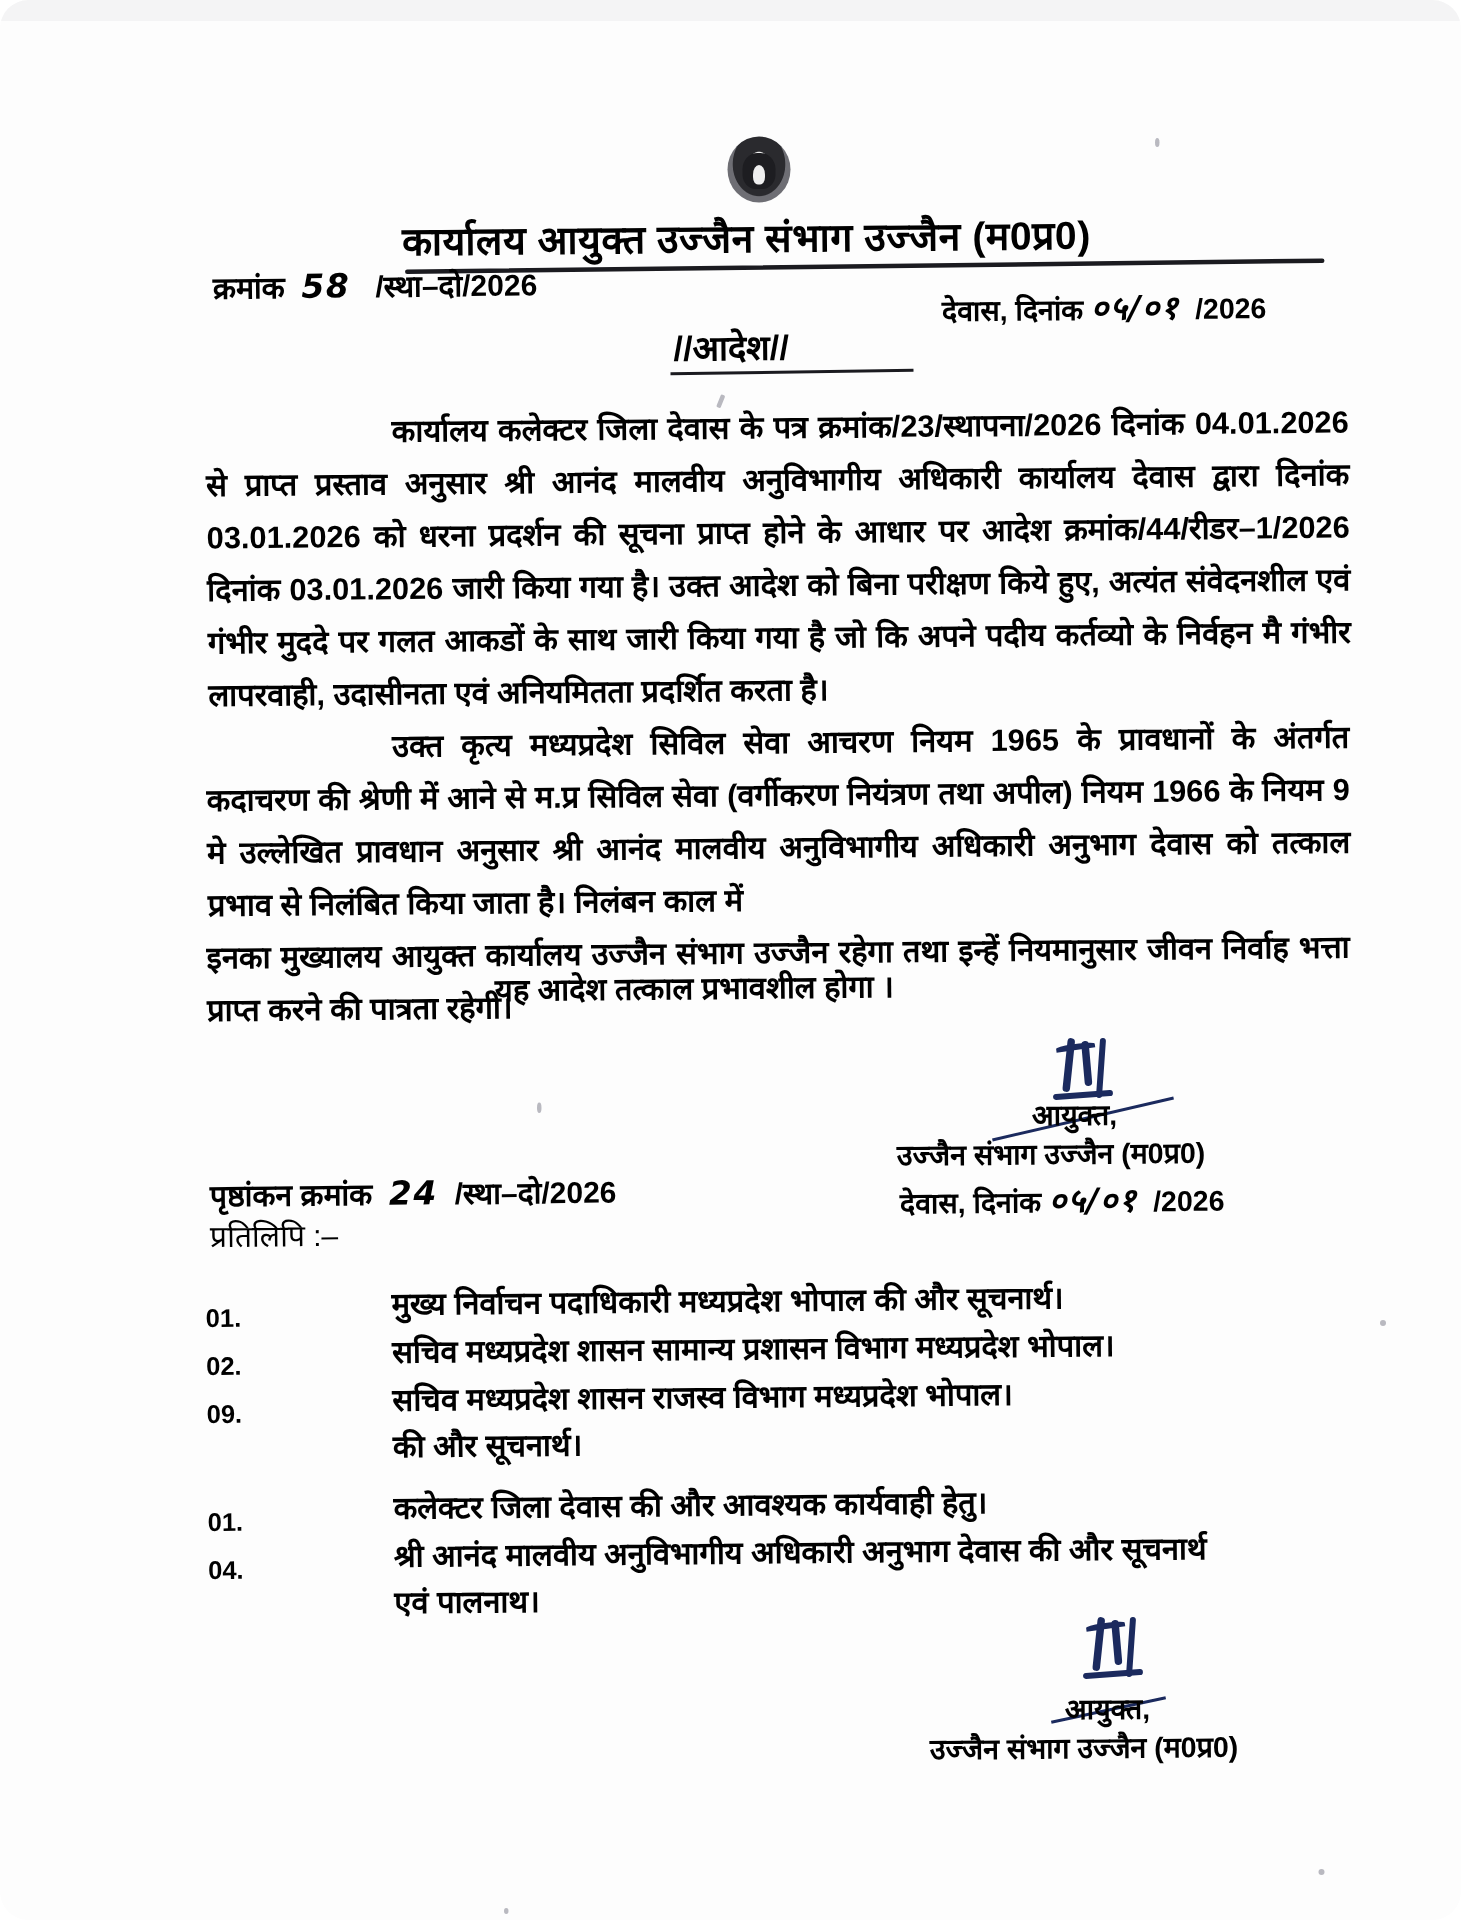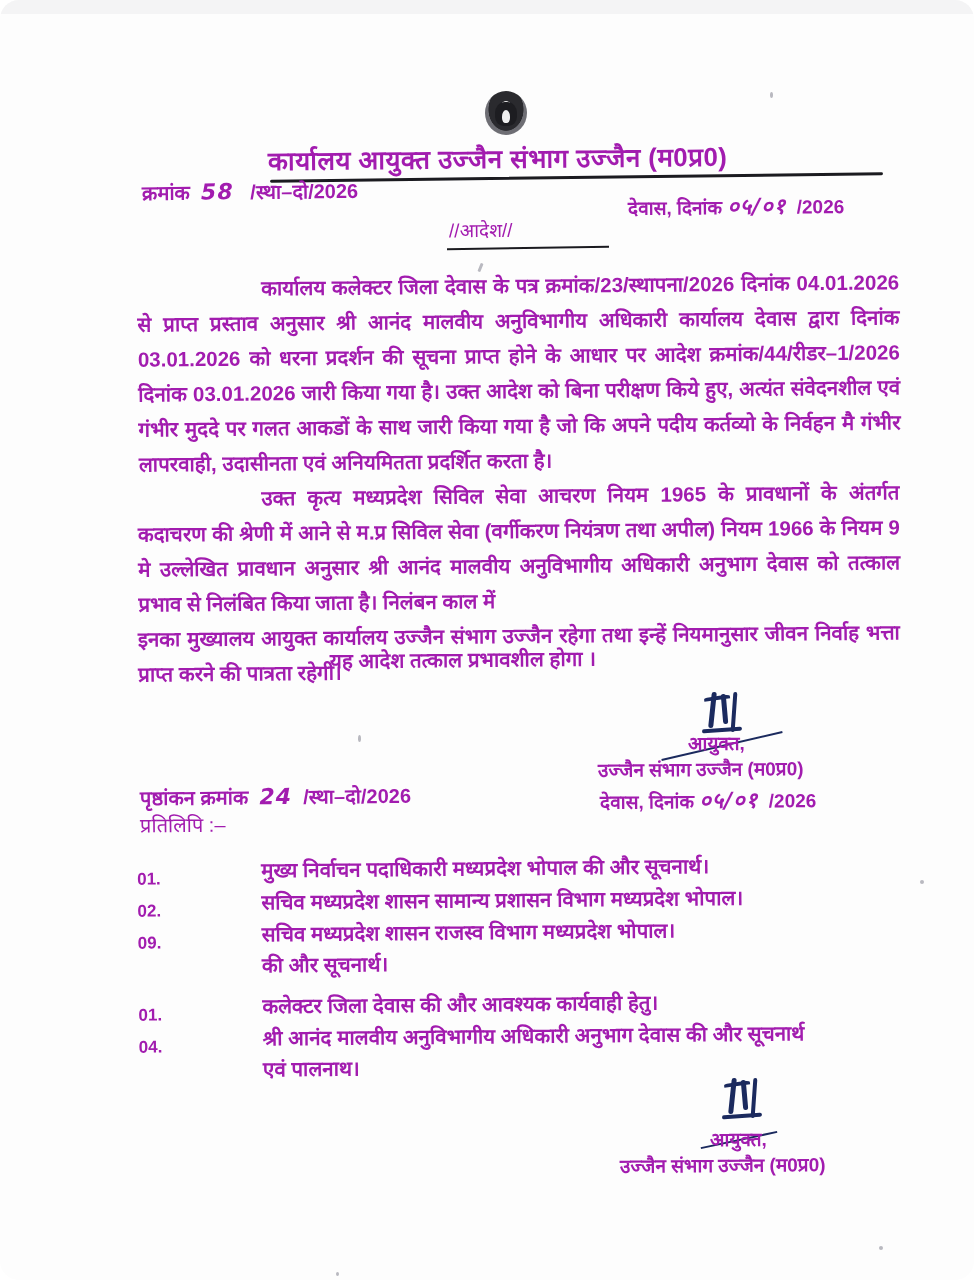--- a/index.html
+++ b/index.html
@@ -8,21 +8,21 @@
     padding: 0;
     background: #ffffff;
   }
   .page {
     position: relative;
     width: 974px;
     height: 1280px;
     background: #fdfdfd;
     overflow: hidden;
     font-family: "Liberation Sans", "DejaVu Sans", sans-serif;
-    color: #a21caf;
+    color: #000000;
     border-radius: 19px;
     -webkit-font-smoothing: antialiased;
   }
   
   .scan-top-tint {
     position: absolute;
     left: 0; top: 0;
     width: 974px; height: 14px;
     background: #f4f4f5;
   }
@@ -109,22 +109,22 @@
     left: 628px;
     top: 196px;
     font-size: 19px;
     font-weight: 700;
     transform: rotate(-0.5deg);
   }
 
   .aadesh {
     left: 449px;
     top: 221px;
-    font-size: 19px;
-    font-weight: 400;
+    font-size: 23px;
+    font-weight: 700;
     transform: rotate(-0.6deg);
   }
   .aadesh-rule {
     position: absolute;
     left: 447px;
     top: 247px;
     width: 162px;
     height: 2px;
     background: #1b1b20;
     transform: rotate(-0.8deg);

